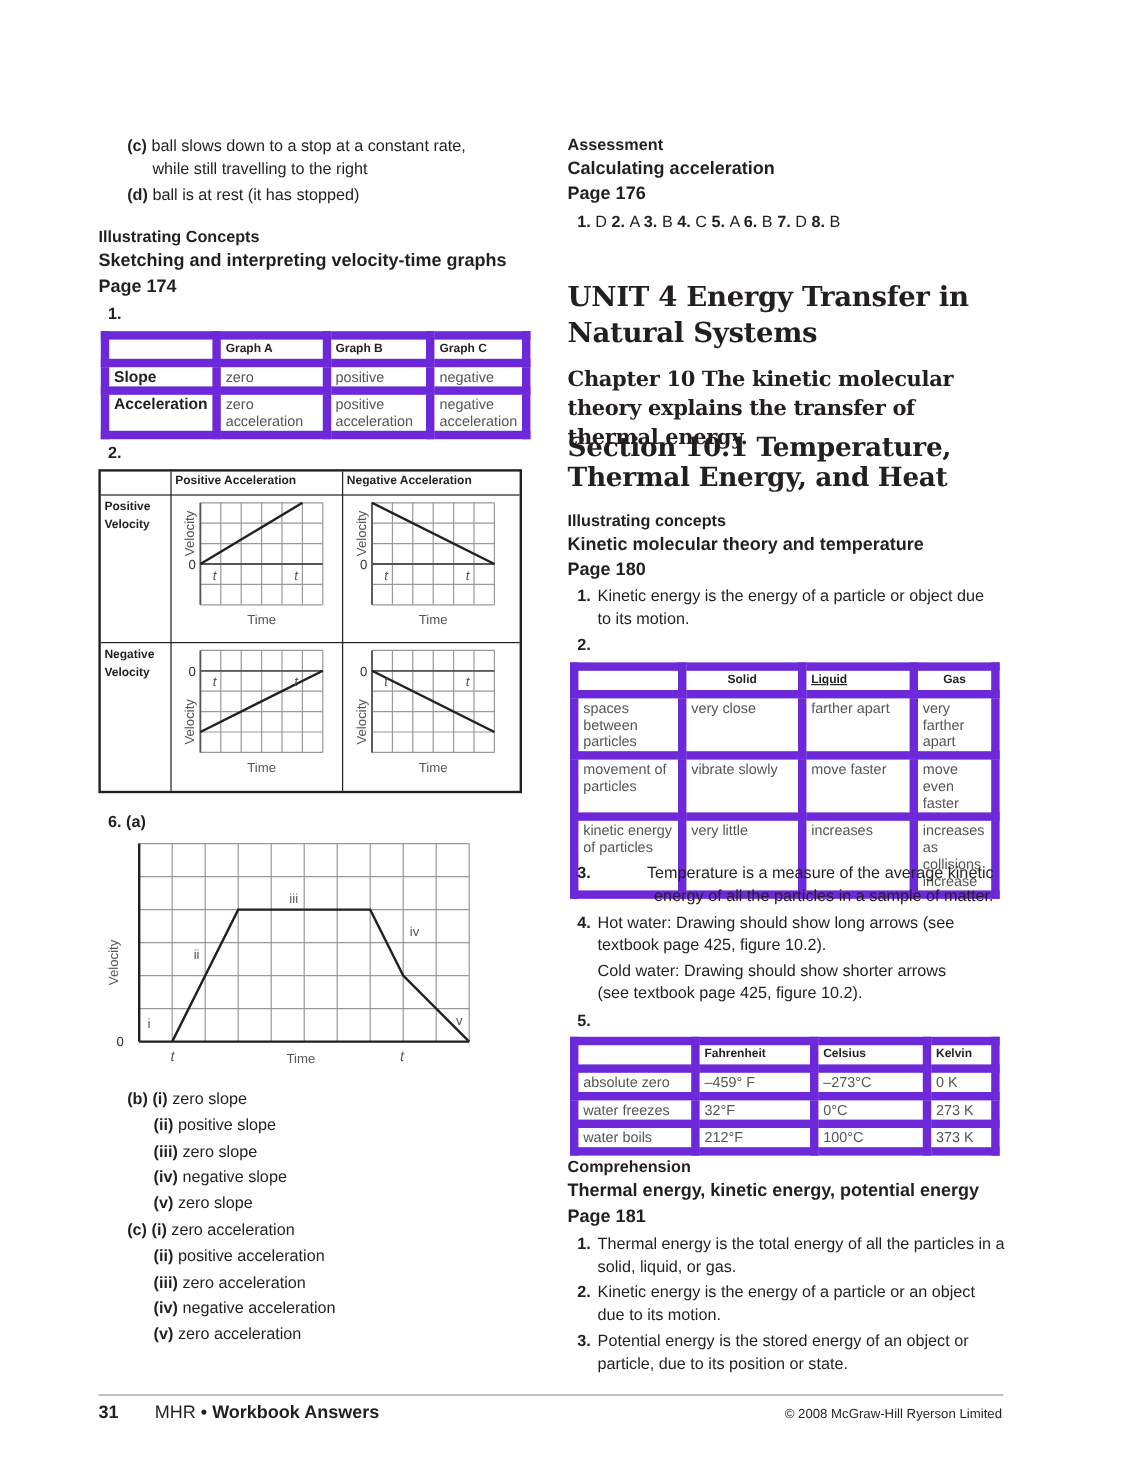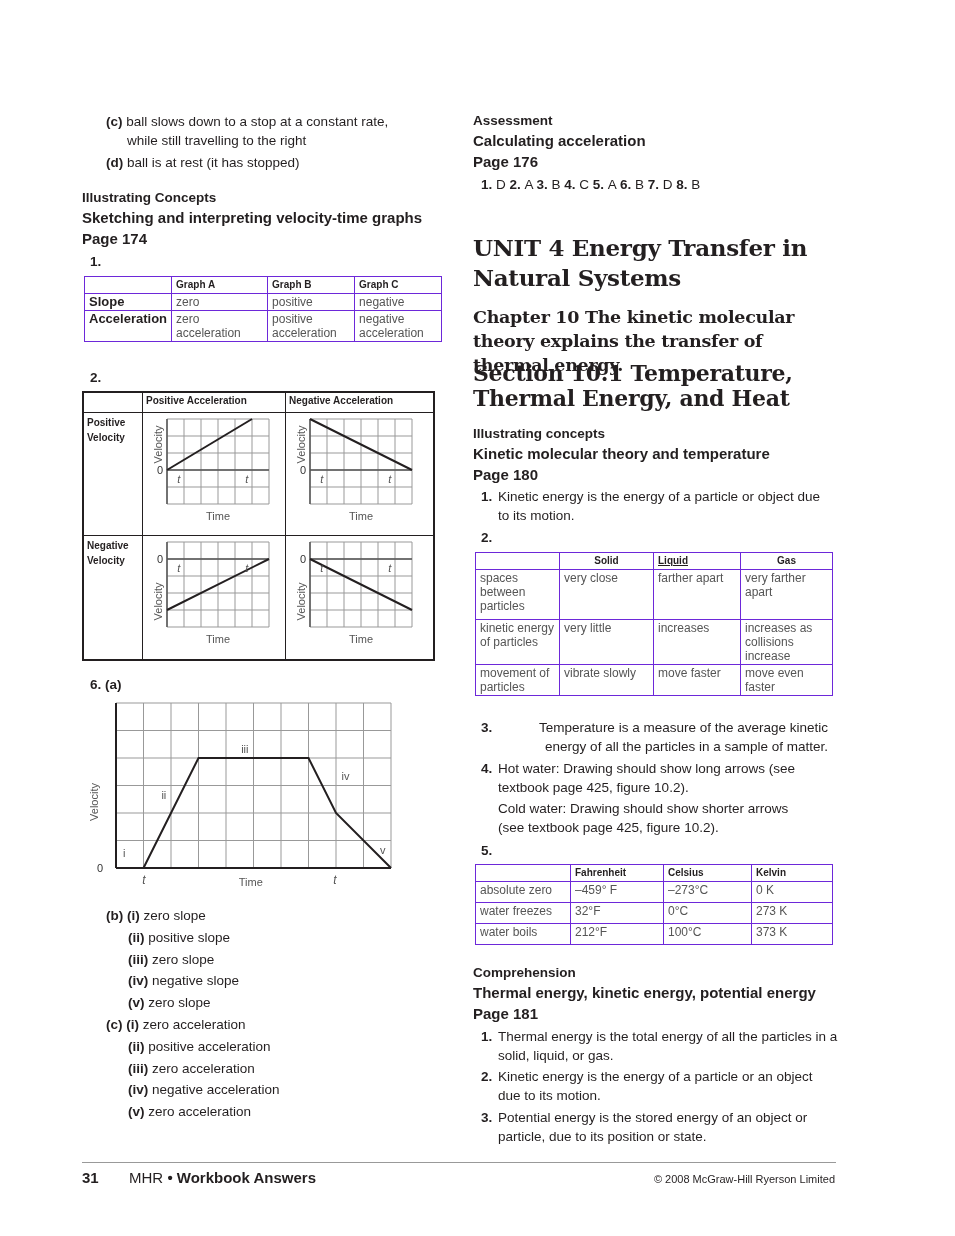--- a/index.html
+++ b/index.html
@@ -7,21 +7,21 @@
   .col { position:absolute; top:0; }
   .left { left:82px; width:360px; }
   .right { left:473px; width:362px; }
   .abs { position:absolute; }
   .t13 { font-size:13.5px; line-height:19px; }
   .b { font-weight:bold; }
   .sh { font-size:13.5px; font-weight:bold; }
   .h2 { font-size:15px; font-weight:bold; line-height:20px; }
   .deco { font-family:"DejaVu Serif", serif; font-weight:bold; letter-spacing:-0.3px; }
   table.grid { border-collapse:collapse; font-size:12px; color:#555; }
-  table.grid td, table.grid th { border:1px solid #6d28d9; padding:1px 4px; vertical-align:top; text-align:left; line-height:14px; }
+  table.grid td, table.grid th { border:7px solid #6d28d9; padding:1px 4px; vertical-align:top; text-align:left; line-height:14px; }
   table.grid th { font-family:"Liberation Sans", sans-serif; font-size:10px; font-weight:bold; color:#231f20; font-stretch:condensed; }
   table.grid td.rh { color:#231f20; font-weight:bold; font-size:13px; }
   svg text { font-family:"Liberation Sans", sans-serif; }
   .footer-rule { position:absolute; left:82px; width:754px; top:1162px; height:1px; background:#999; }
 </style>
 </head>
 <body>
 
 <div class="col left">
 
@@ -258,30 +258,30 @@
       <th style="width:78px;text-align:left;text-decoration:underline;">Liquid</th>
       <th style="text-align:center;margin-top:41px;">Gas</th>
     </tr>
     <tr style="height:50px;">
       <td>spaces between particles</td>
       <td>very close</td>
       <td>farther apart</td>
       <td>very farther apart</td>
     </tr>
     <tr>
+      <td>movement of particles</td>
+      <td>vibrate slowly</td>
+      <td>move faster</td>
+      <td>move even faster</td>
+    </tr>
+    <tr>
       <td>kinetic energy of particles</td>
       <td>very little</td>
       <td>increases</td>
       <td>increases as collisions increase</td>
-    </tr>
-    <tr>
-      <td>movement of particles</td>
-      <td>vibrate slowly</td>
-      <td>move faster</td>
-      <td>move even faster</td>
     </tr>
   </tbody>
     </table>
 
   <div class="abs t13" style="top:718px;left:8px;width:352px;">
     <span class="b">3.</span>
     <div class="abs" style="left:17px;top:0;width:330px;text-align:right;">Temperature is a measure of the average kinetic energy of all the particles in a sample of matter.</div>
   </div>
   <div class="abs t13" style="top:759px;left:8px;width:352px;">
     <span class="b">4.</span>

